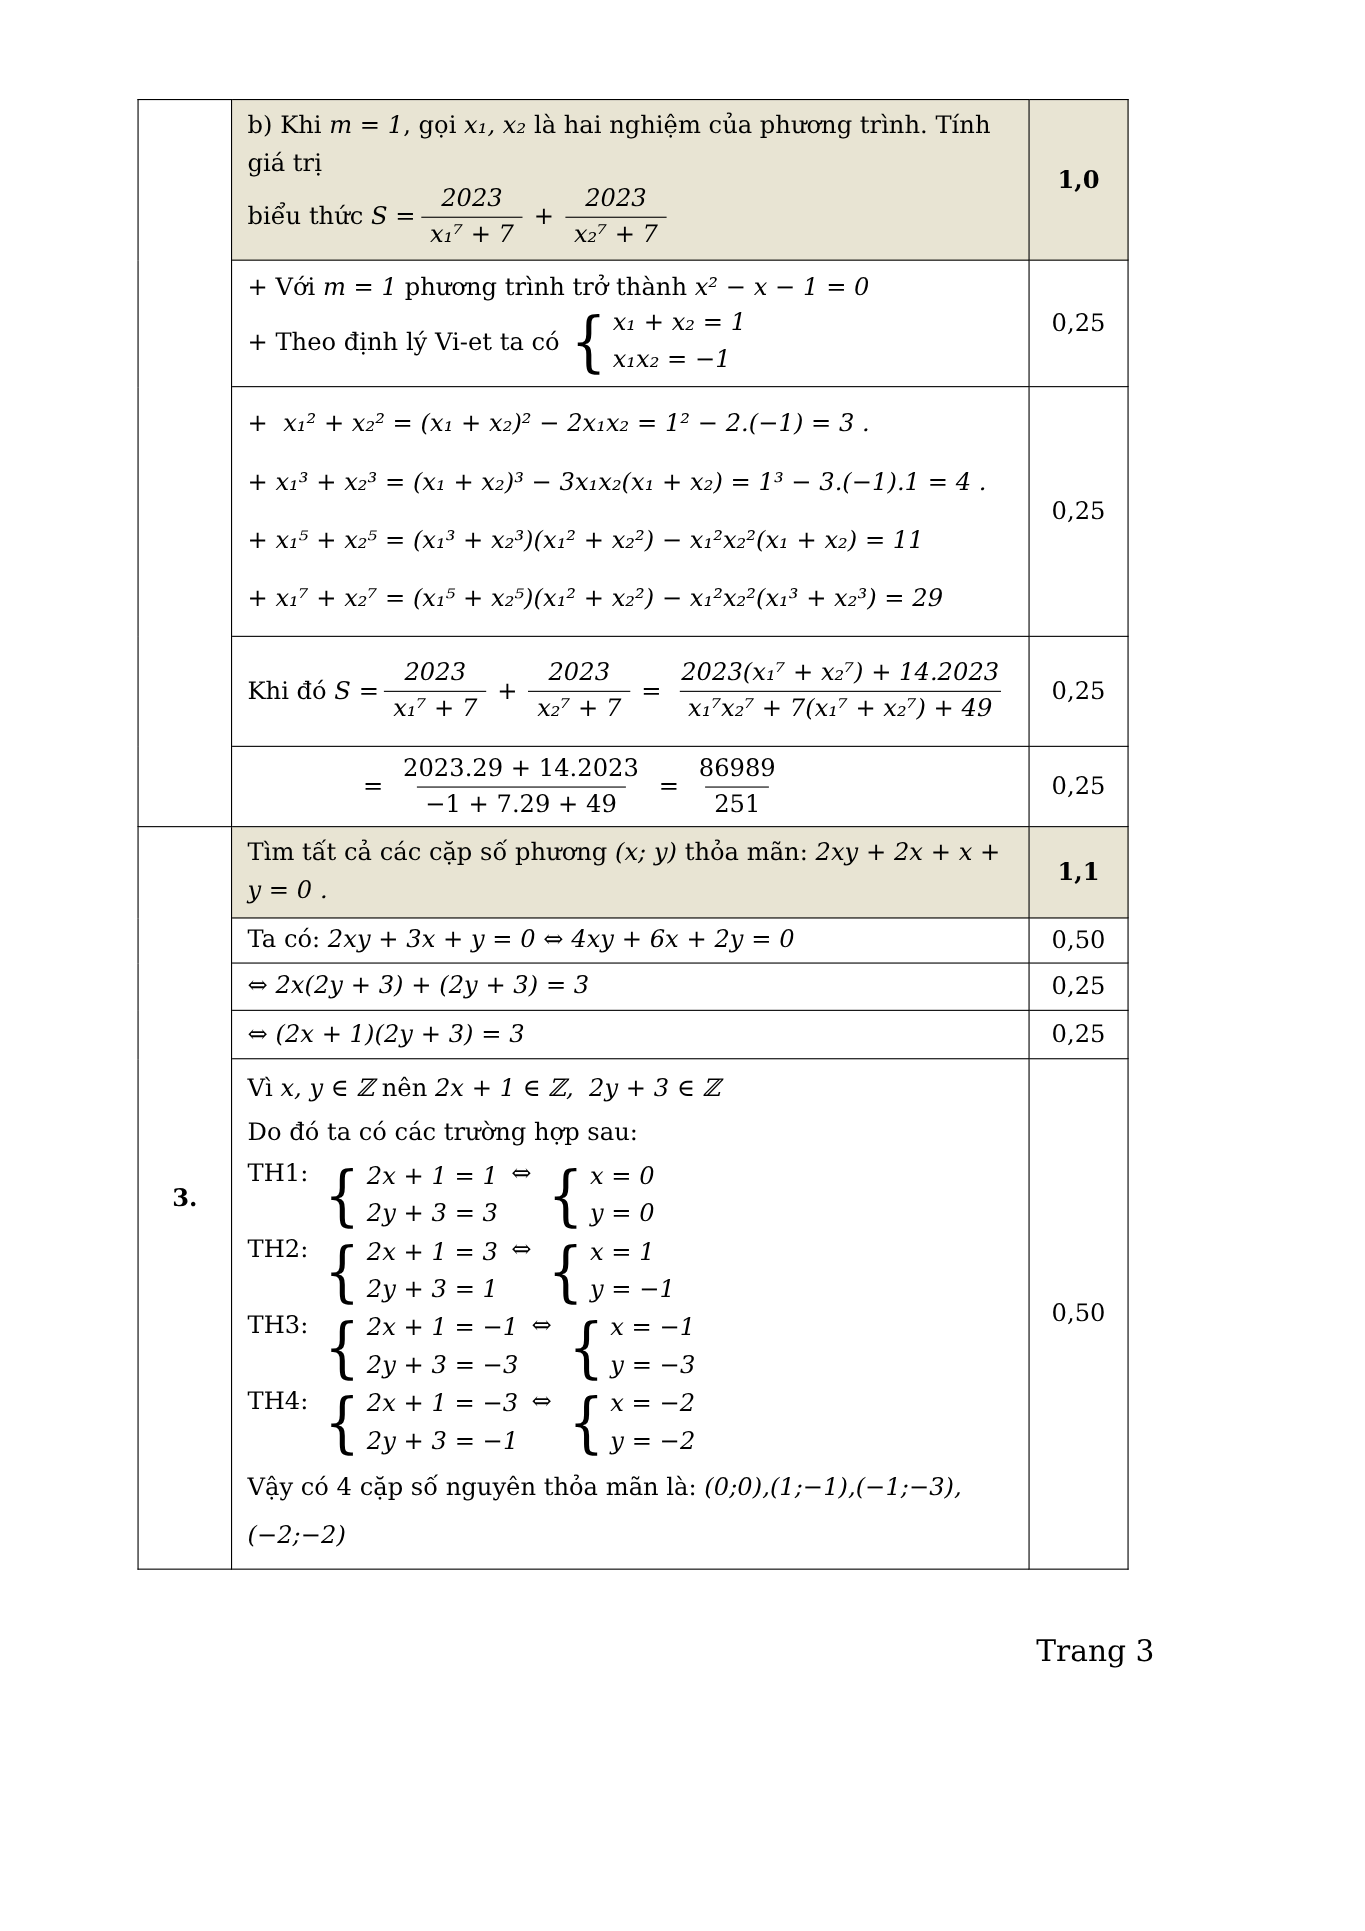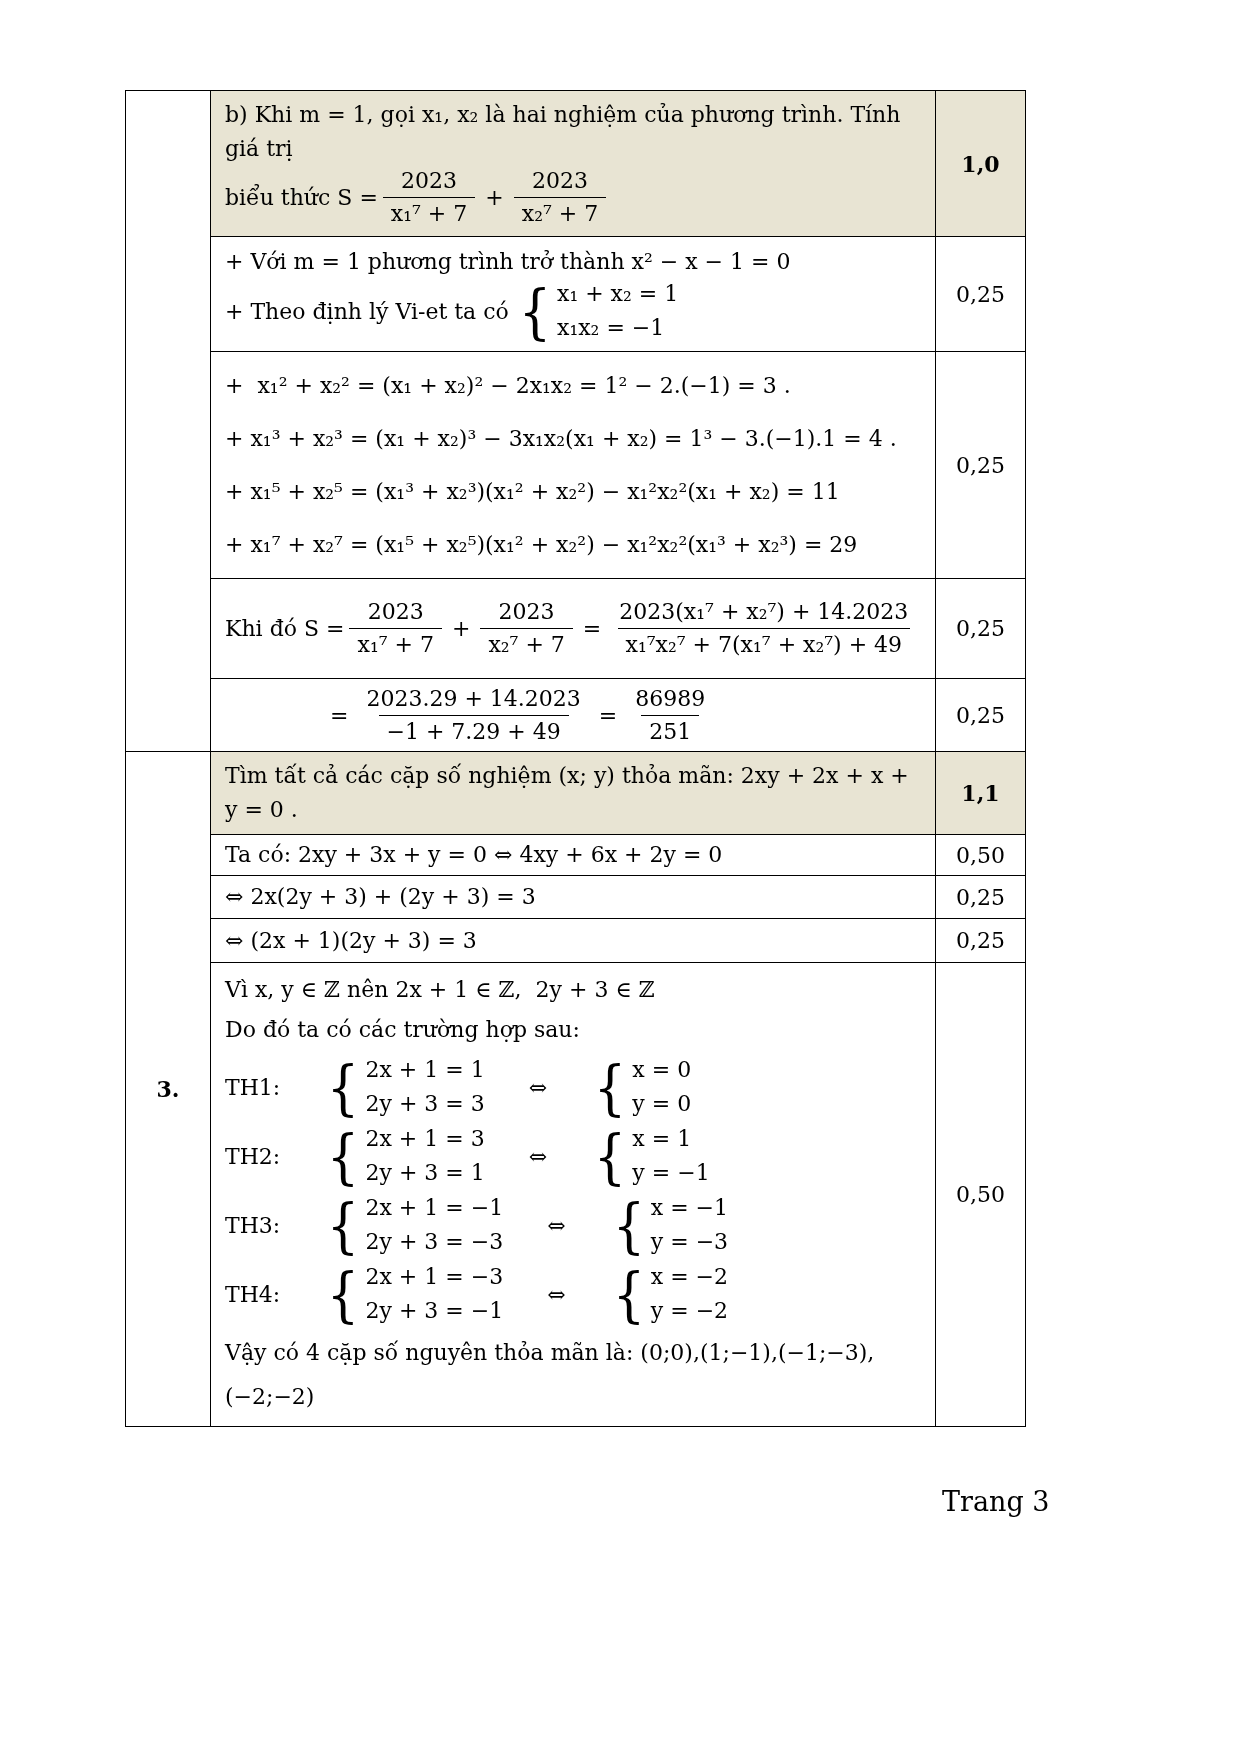--- a/index.html
+++ b/index.html
@@ -13,33 +13,33 @@
   .answer td{border:1px solid #000;vertical-align:middle;}
   col.c1{width:85px;}col.c2{width:725px;}col.c3{width:90px;}
   td.content{padding:7px 10px 7px 14px;}
   td.tight{padding:3px 10px 3px 14px;}
   td.score{text-align:center;}
   td.bg{background:var(--header-bg,#e8e4d3);}
   .bold{font-weight:bold;}
   .left-cell{text-align:center;font-weight:bold;}
   .line{white-space:pre-wrap;line-height:34px;}
   .flexline{display:flex;align-items:center;white-space:pre-wrap;}
-  .math{}
+  .math{font-style:italic;}
   .seg{white-space:pre-wrap;}
   .frac{display:inline-flex;flex-direction:column;align-items:center;text-align:right;margin:2px 5px;}
   .frac .num{padding:0 8px 3px;line-height:26px;}
   .frac .den{border-top:1.4px solid #000;padding:3px 8px 0;line-height:26px;}
   .op{margin:0 5px;font-style:normal;}
   .system{display:inline-flex;align-items:center;}
   .brace{font-size:60px;line-height:.9;font-style:normal;transform:scaleX(.85);margin-right:3px;}
   .stack{display:inline-flex;flex-direction:column;row-gap:4px;}
   .stack .math{line-height:30px;}
   .mline{line-height:53px;}
   .introline{line-height:40px;}
-  .thline{display:flex;align-items:center;margin:5px 0;gap:32px;}
+  .thline{display:flex;align-items:flex-start;margin:5px 0;}
   .thlabel{margin-right:12px;}
   .iff{margin:0 12px;font-style:normal;}
   .concl{line-height:44px;}
   .indent1{padding-left:100px;}
   tr.r1{height:125px;} tr.r2{height:115px;} tr.r3{height:225px;} tr.r4{height:100px;} tr.r5{height:73px;}
   tr.r6{height:43px;} tr.r7{height:40px;} tr.r8{height:43px;} tr.r9{height:44px;} tr.r10{height:448px;}
   .footer{position:absolute;left:942px;top:1486px;font-size:27px;}
 </style>
 </head>
 <body>
@@ -139,21 +139,21 @@
           </div>
         </td>
         <td class="score">0,25</td>
       </tr>
 
       <tr class="r6">
         <td class="left-cell" rowspan="5">
           <div>3.</div>
         </td>
         <td class="content bg">
-          <div class="line"><span class="seg">Tìm tất cả các cặp số nghiệm </span><span class="seg math">(x; y)</span><span class="seg"> thỏa mãn: </span><span class="seg math">2xy + 2x + x + y = 0 .</span></div>
+          <div class="line"><span class="seg">Tìm tất cả các cặp số phương </span><span class="seg math">(x; y)</span><span class="seg"> thỏa mãn: </span><span class="seg math">2xy + 2x + x + y = 0 .</span></div>
         </td>
         <td class="score bg bold">1,1</td>
       </tr>
 
       <tr class="r7">
         <td class="content tight">
           <div class="line"><span class="seg">Ta có: </span><span class="seg math">2xy + 3x + y = 0 ⇔ 4xy + 6x + 2y = 0</span></div>
         </td>
         <td class="score">0,50</td>
       </tr>

